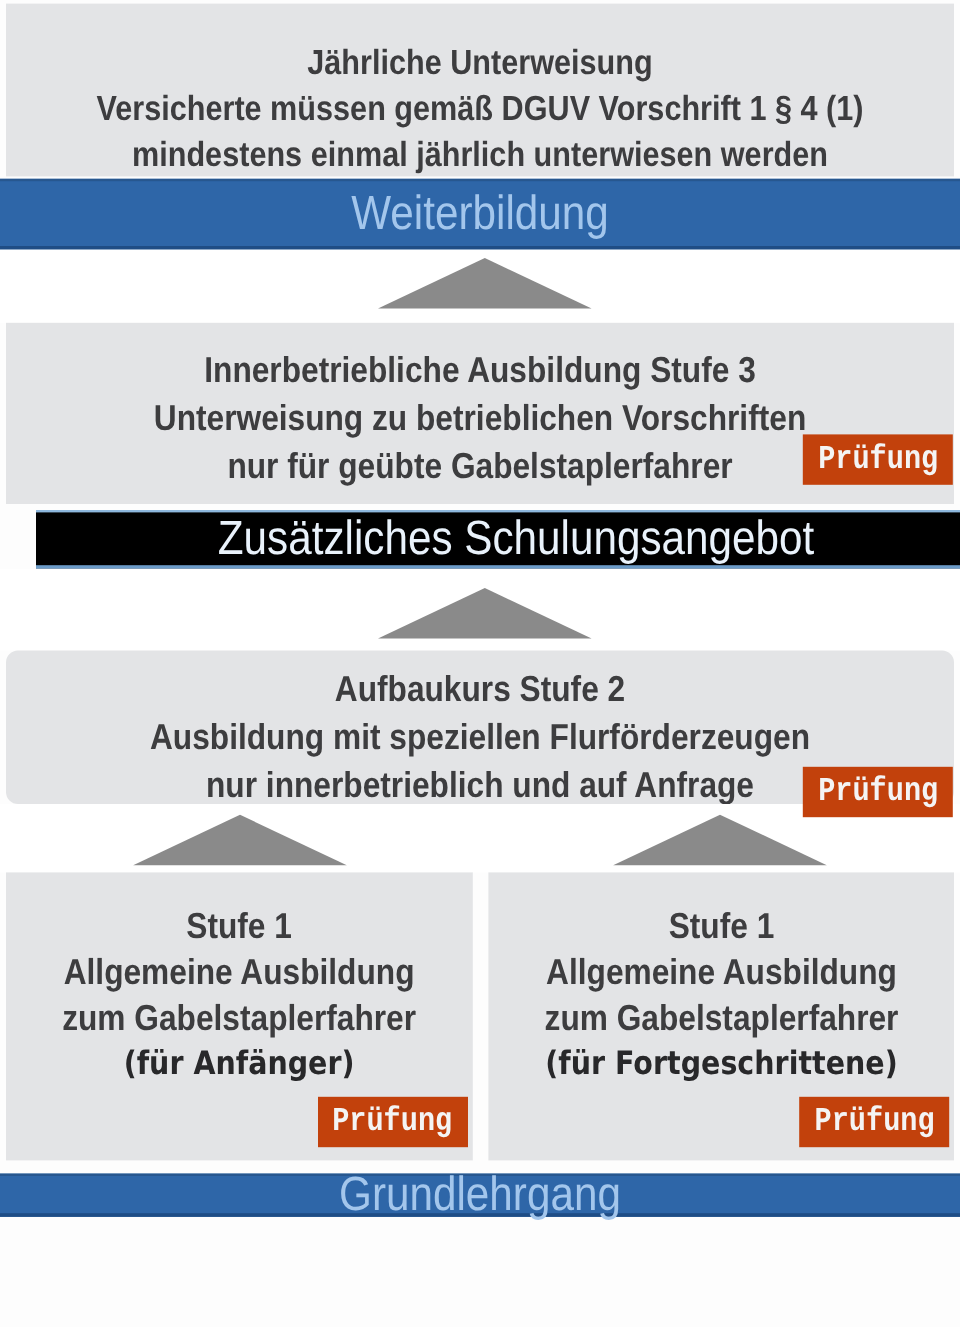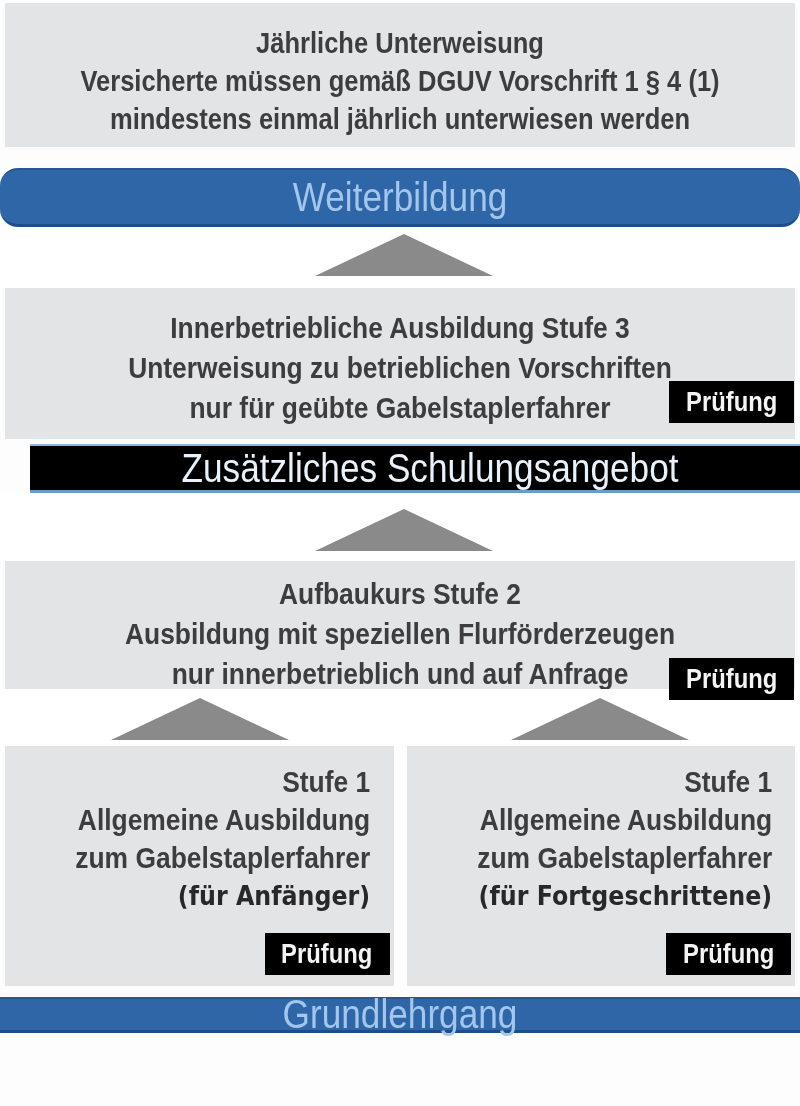--- a/index.html
+++ b/index.html
@@ -27,40 +27,40 @@
   .bar.dark .bar-label { color:#a3c6ec; }
   .bar.light .bar-label { color:#e9f2fb; }
 
   
   .band { position:relative; width:800px; background:#ffffff; }
   .tri { position:absolute; width:0; height:0;
          border-left:89px solid transparent; border-right:89px solid transparent;
          border-bottom:42px solid #8a8a8a; }
 
   
-  .badge { position:absolute; width:125px; height:42px; background:#000000;
-           display:flex; align-items:center; justify-content:center; }
+  .badge { position:absolute; width:125px; height:42px; background:#c2410c;
+           display:flex; align-items:center; justify-content:center;font-family:Liberation Mono, monospace; }
   .badge span { color:#f4f4f4; font-weight:700; font-size:28px;
                 transform:scaleX(0.85); white-space:nowrap; }
 
   
-  .note   { margin-top:3px; height:144px; padding-top:21px; }
-  .bar1   { margin-top:21px; height:59px;border-radius:18px; }
+  .note   { margin-top:3px; height:144px; padding-top:31px; }
+  .bar1   { margin-top:2px; height:59px; }
   .band1  { height:61px; }
   .box1   { height:151px; padding-top:20px; }
   .box1 .badge { top:93px; right:1px; }
   .barlt  { margin-top:5px; height:49px; }
   .band2  { height:68px; }
-  .box2   { height:128px; padding-top:13px; }
+  .box2   { height:128px; padding-top:13px;border-radius:10px; }
   .box2 .badge { top:97px; right:1px; z-index:2; }
   .bar2   { margin-top:14px; height:56px; }
   .band3  { height:57px; }
   .row    { height:240px; display:flex; padding:0 5px; gap:13px; }
-  .cell   { flex:1; background:#e3e4e6; position:relative; text-align:right;
-            color:#3d3d3f; padding-top:17px; }
+  .cell   { flex:1; background:#e3e4e6; position:relative; text-align:center;
+            color:#3d3d3f; padding-top:27px; }
   .cell .line { line-height:38px; }
   .cell .badge { top:187px; right:4px; }
   .bar3   { margin-top:11px; height:36px; }
 
   .band1 .tri { left:315px; bottom:12px; }
   .band2 .tri { left:315px; bottom:10px; }
   .band3 .tri-left { left:111px; bottom:6px; }
   .band3 .tri-right { left:511px; bottom:6px; }
 </style>
 </head>

